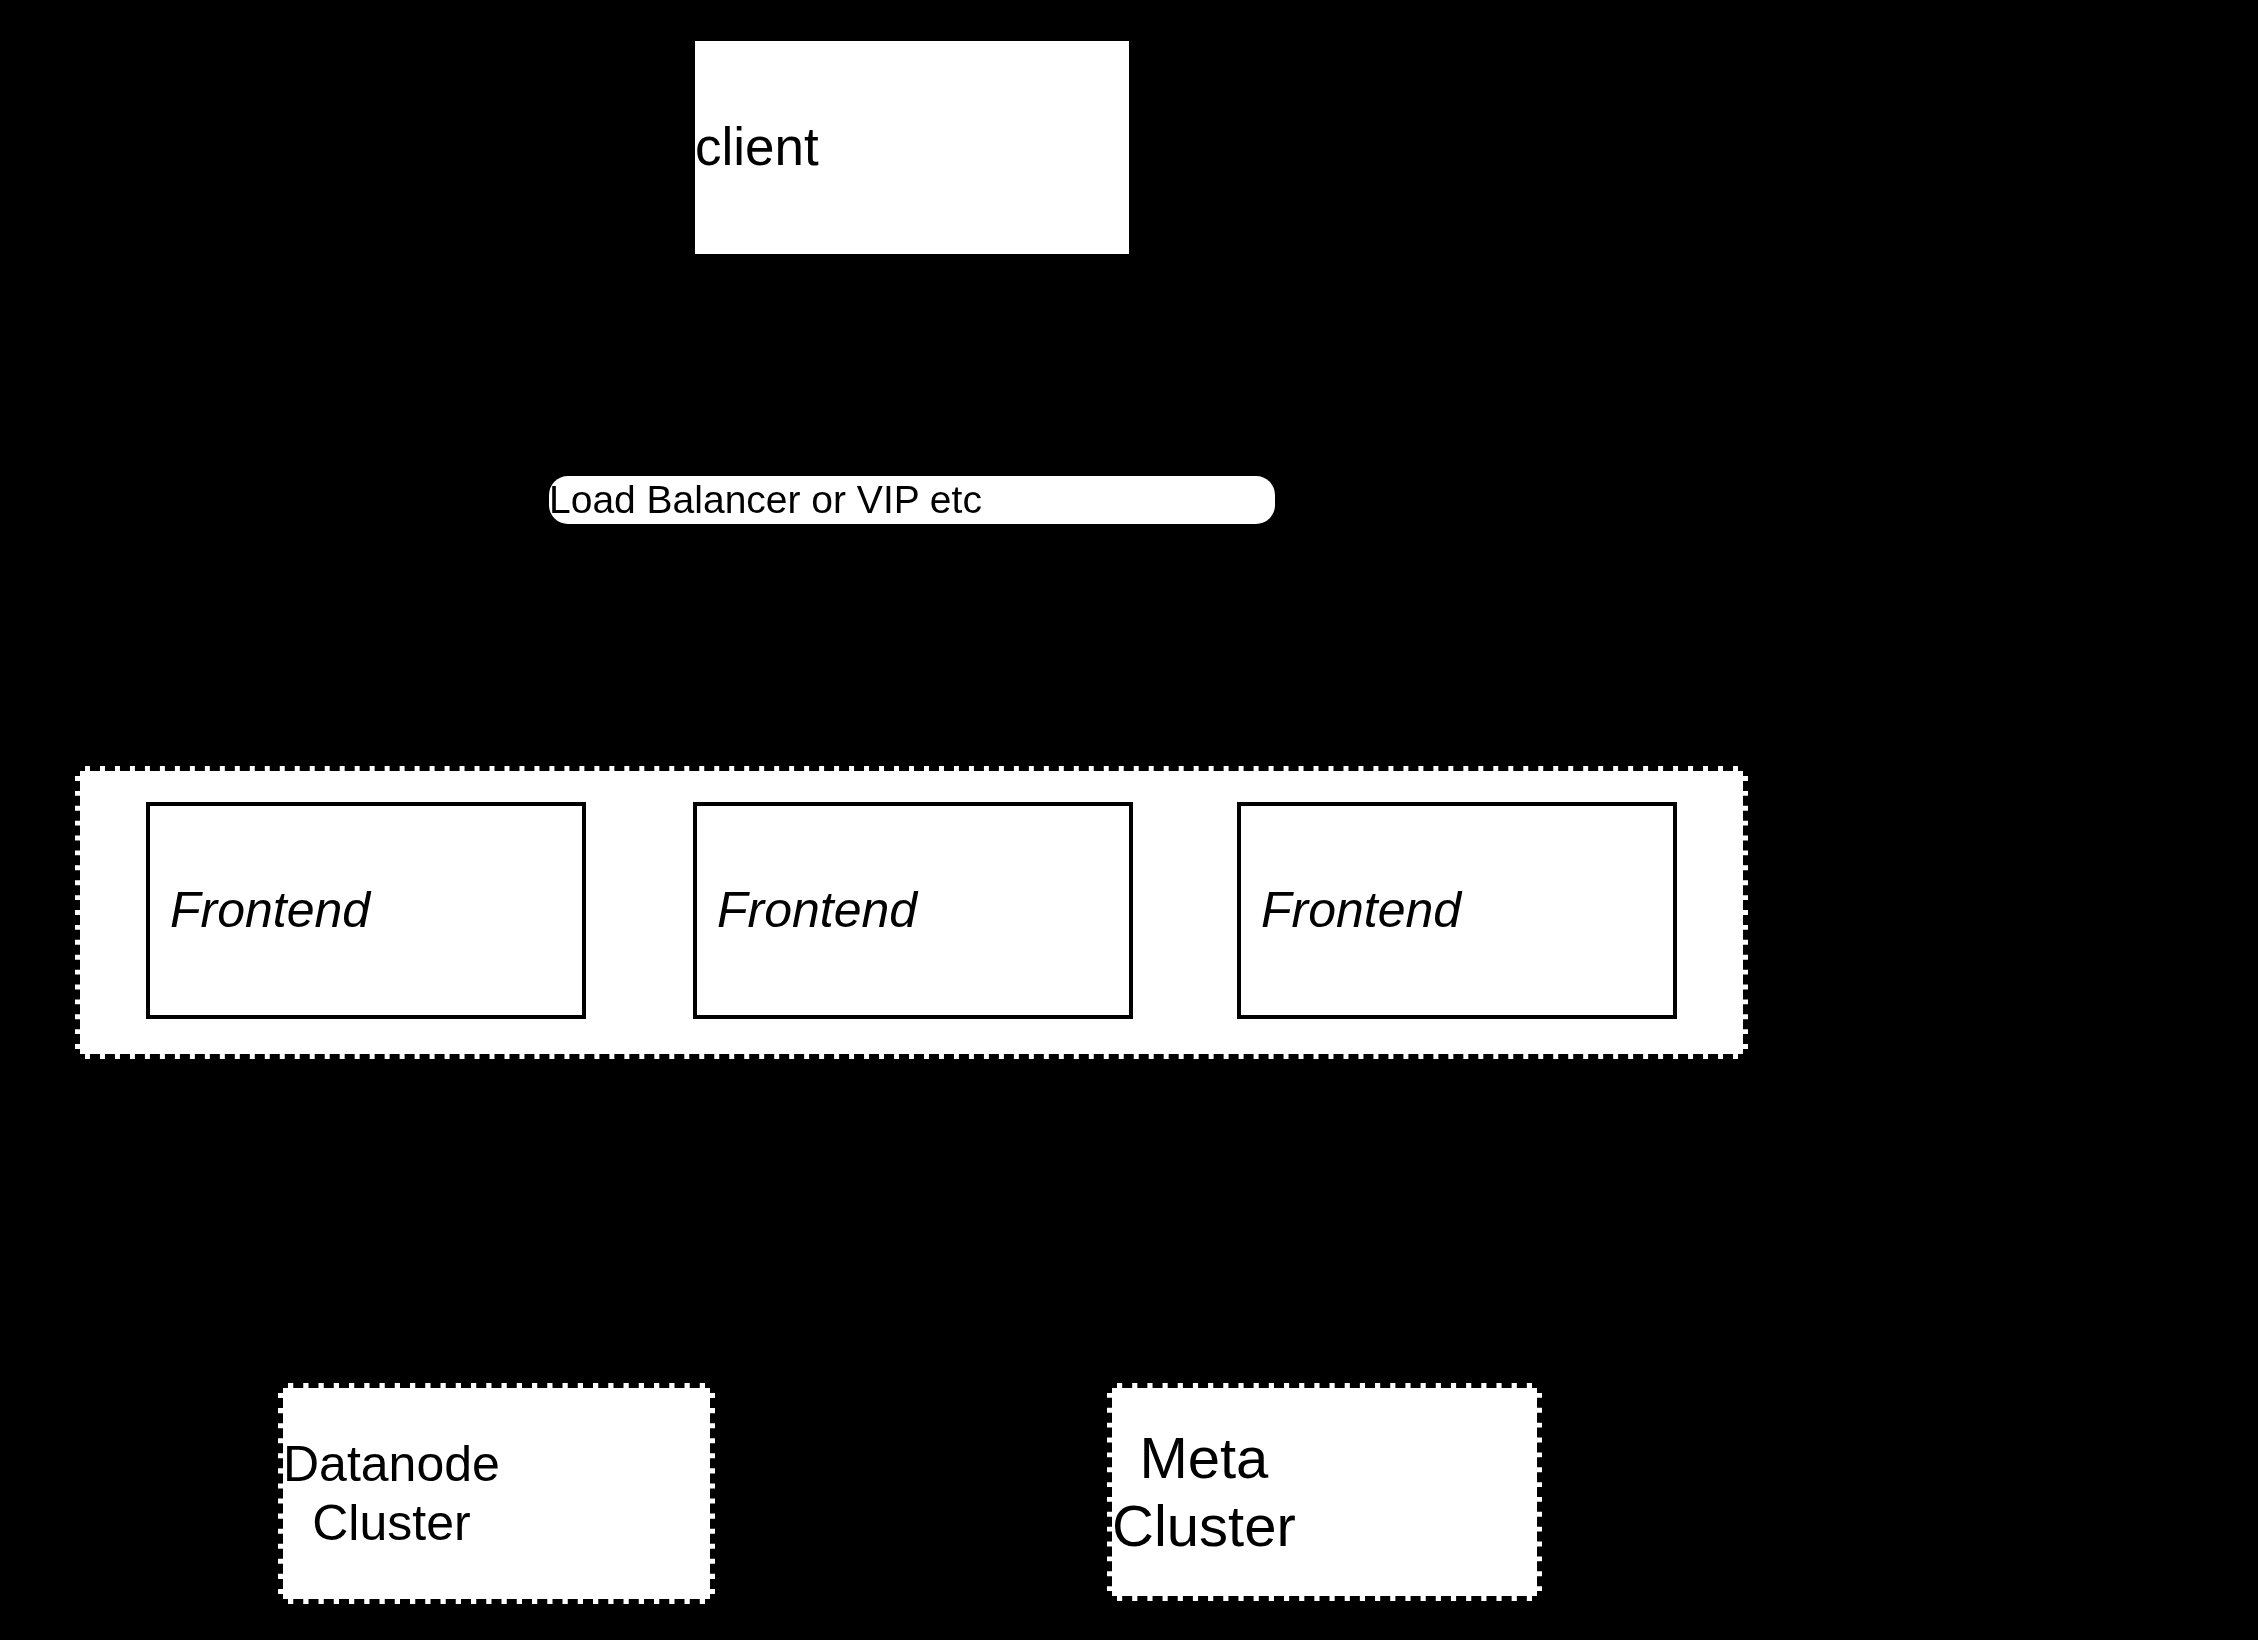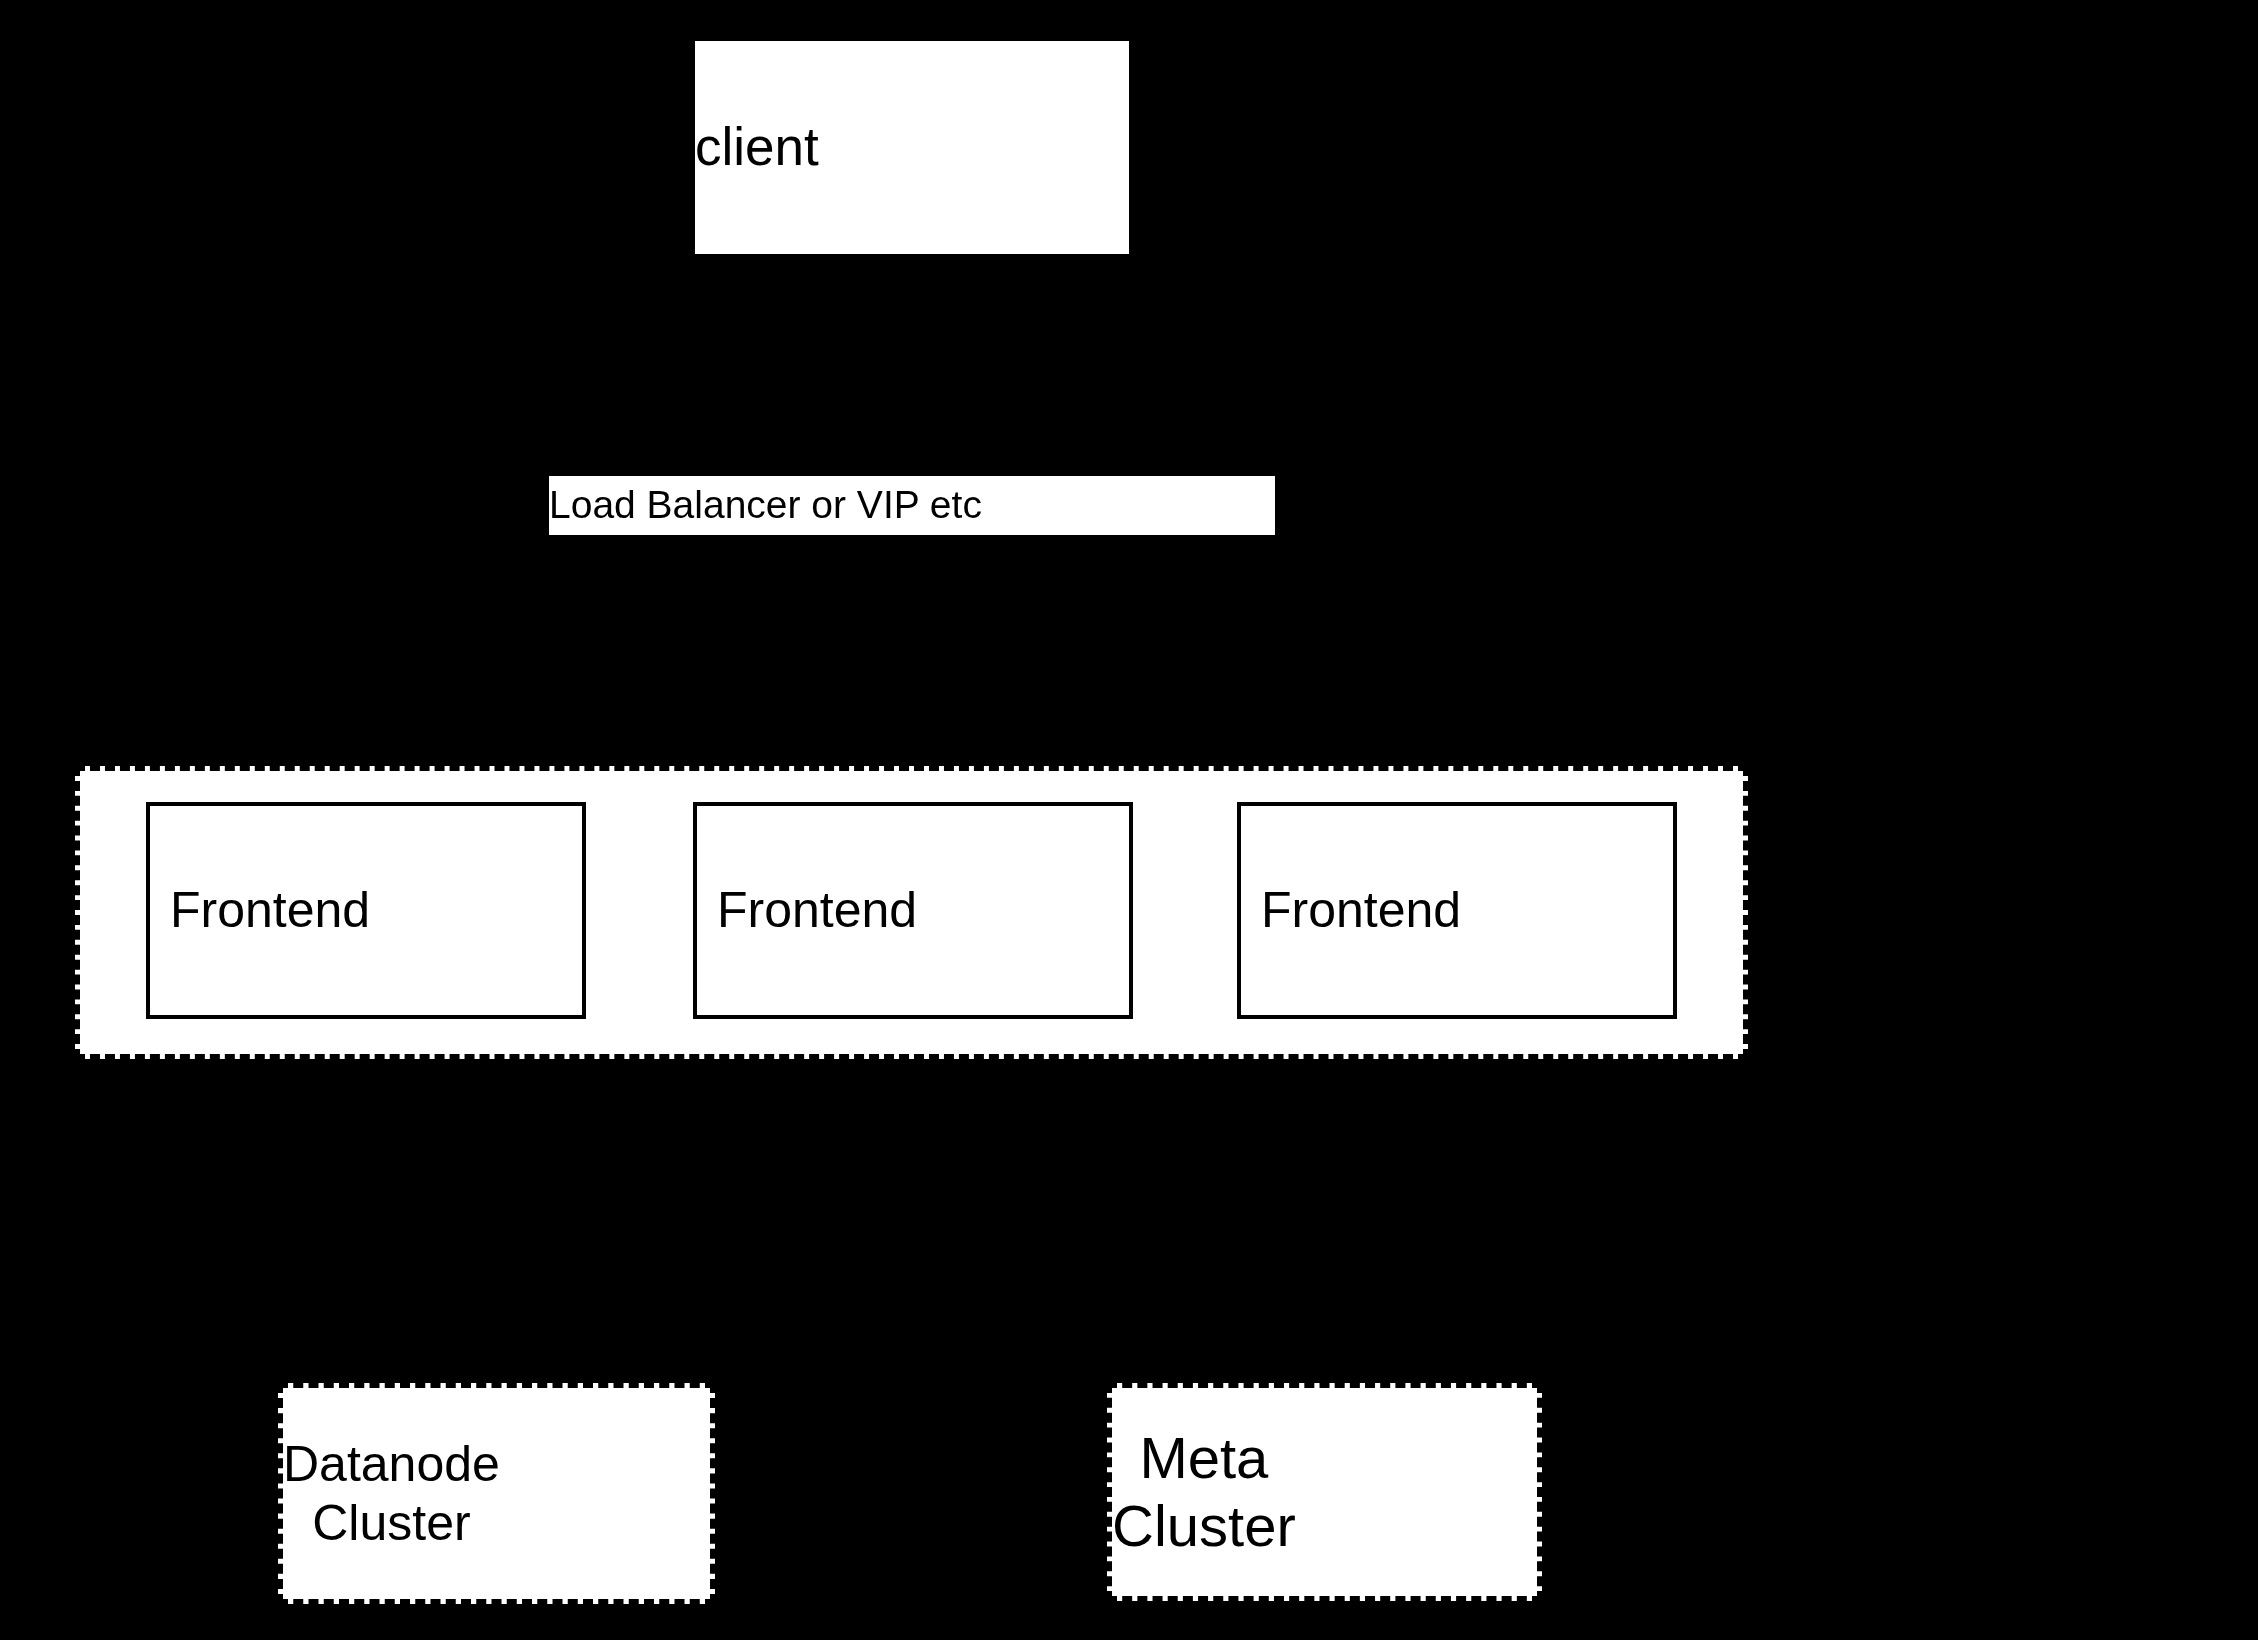--- a/index.html
+++ b/index.html
@@ -43,22 +43,23 @@
 
   
   #client-node {
     left: 695px; top: 41px;
     width: 434px; height: 213px;
     font-size: 53px;
   }
 
   #lb-node {
     left: 549px; top: 476px;
-    width: 726px; height: 59px;
+    width: 726px; height: 48px;
     font-size: 39px;
+    border-radius: 19px;
   }
 
   #frontend-group {
     left: 75px; top: 766px;
     width: 1673px; height: 293px;
   }
 
   .frontend-box {
     top: 802px;
     width: 440px;
@@ -66,20 +67,21 @@
     font-size: 50px;
   }
   #frontend-box-0 { left: 146px; }
   #frontend-box-1 { left: 693px; }
   #frontend-box-2 { left: 1237px; }
 
   
   .frontend-label {
     display: block;
     transform: translateX(20px);
+    font-style: italic;
   }
 
   #datanode-cluster-node {
     left: 278px; top: 1383px;
     width: 437px; height: 221px;
     font-size: 50px;
   }
 
   #meta-cluster-node {
     left: 1107px; top: 1383px;

